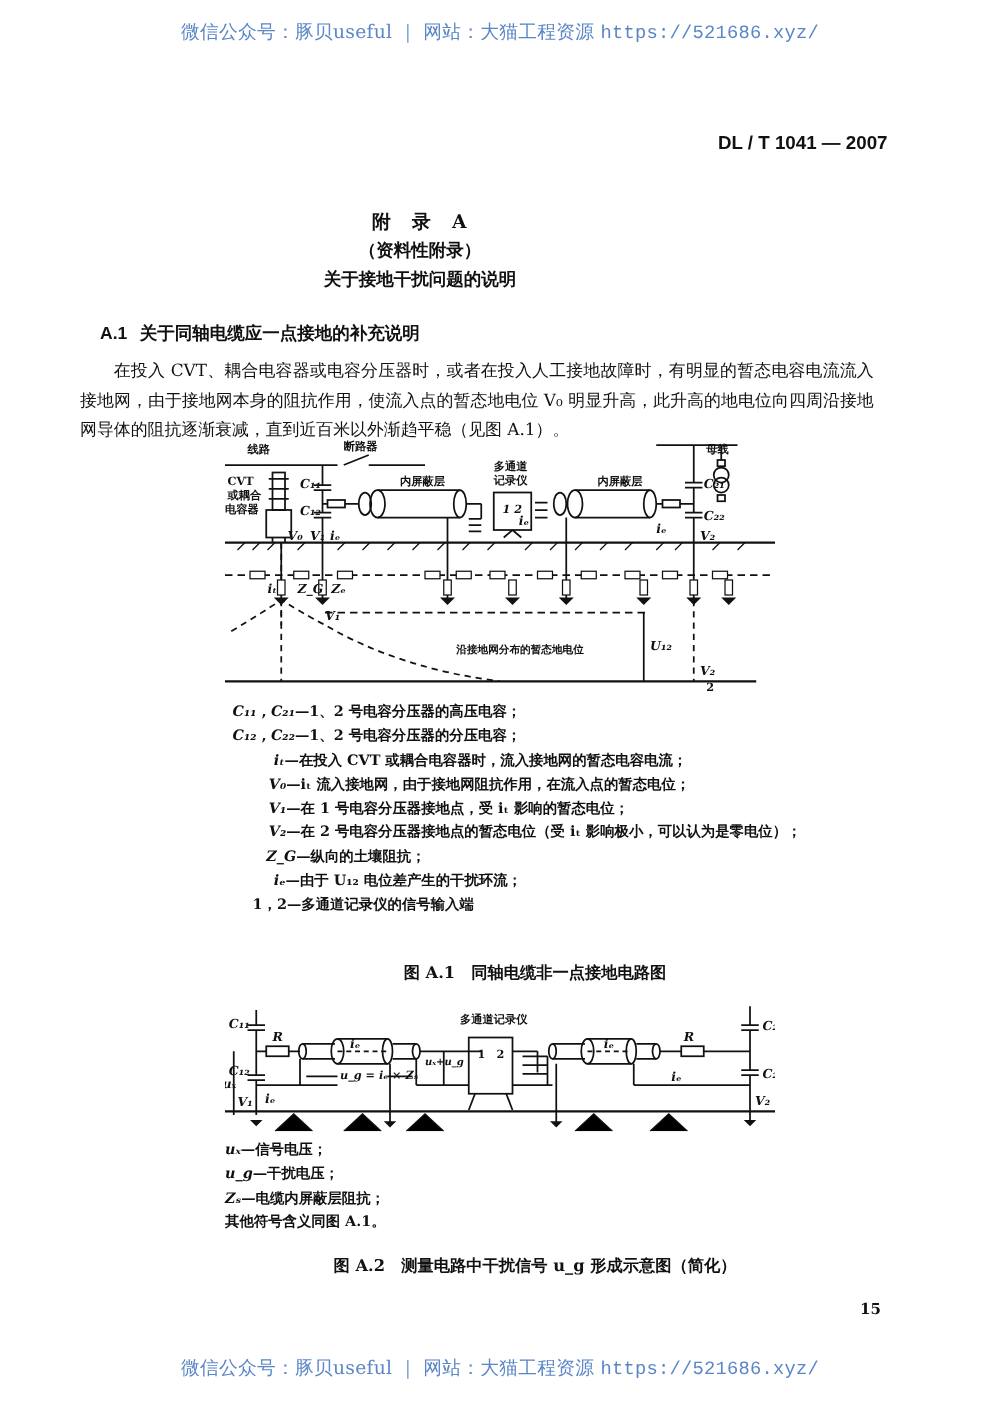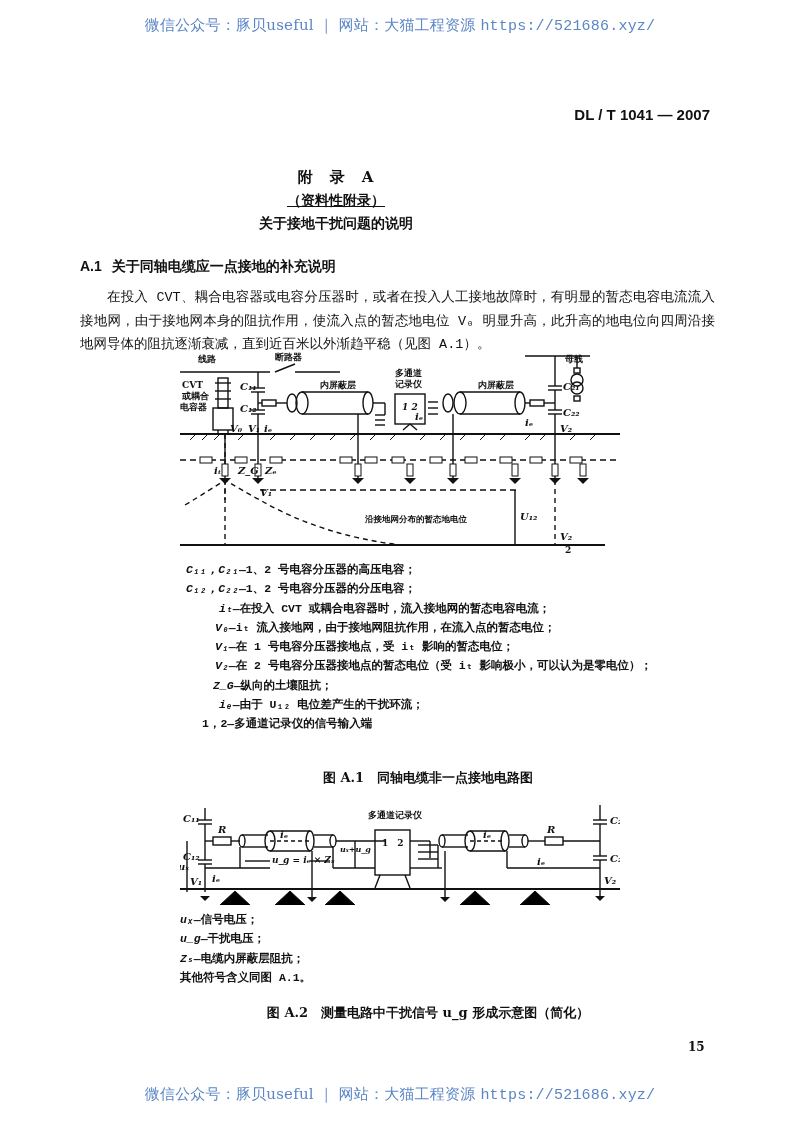--- a/index.html
+++ b/index.html
@@ -5,29 +5,29 @@
   html, body { margin:0; padding:0; background:#ffffff; }
   body { width:800px; height:1131px; position:relative; overflow:hidden;
          font-family:"DejaVu Serif", "Liberation Serif", serif; color:#111; }
   .wm { position:absolute; left:0; width:800px; text-align:center; color:#5b86c6;
         font-size:15px; font-family:"DejaVu Serif", serif; letter-spacing:0.2px; }
   .wm .mono { font-family:"Liberation Mono", "DejaVu Sans Mono", monospace; }
   .std { position:absolute; right:90px; top:106px; font-family:"Liberation Sans", sans-serif;
          font-weight:bold; font-size:15px;margin-left:47px; }
   .center { position:absolute; left:0; width:672px; text-align:center; font-weight:bold; }
   .h1 { top:168px; font-size:15px; letter-spacing:1px; }
-  .h2 { top:192px; font-size:14px;text-decoration:underline; }
+  .h2 { top:192px; font-size:14px; }
   .h3 { top:215px; font-size:14px; }
   .sec { position:absolute; left:80px; top:258px; font-size:14px; font-weight:bold; }
   .sec .num { font-family:"Liberation Sans", sans-serif; margin-right:10px; }
-  .para { position:absolute; left:80px; width:635px; top:286px; font-size:13.5px;
-          line-height:23.5px; text-indent:27px; text-align:justify;font-family:Liberation Mono, monospace; }
+  .para { position:absolute; left:64px; width:635px; top:286px; font-size:13.5px;
+          line-height:23.5px; text-indent:27px; text-align:justify; }
   .fig { position:absolute; }
   .legend { position:absolute; font-size:11.5px; line-height:19.3px; font-weight:bold; }
-  .legend .row { white-space:nowrap;font-family:Liberation Mono, monospace; }
+  .legend .row { white-space:nowrap; }
   .cap { position:absolute; left:0; width:800px; text-align:center; font-weight:bold; font-size:13px;margin-left:28px; }
   .pageno { position:absolute; left:688px; top:1040px; font-weight:bold; font-size:12px; }
   svg text { font-family:"DejaVu Serif", serif; }
 </style>
 </head>
 <body>
 
 <div class="wm" style="top:16px">
   <span>微信公众号：豚贝useful ｜ 网站：大猫工程资源 </span><span class="mono">https://521686.xyz/</span>
 </div>

